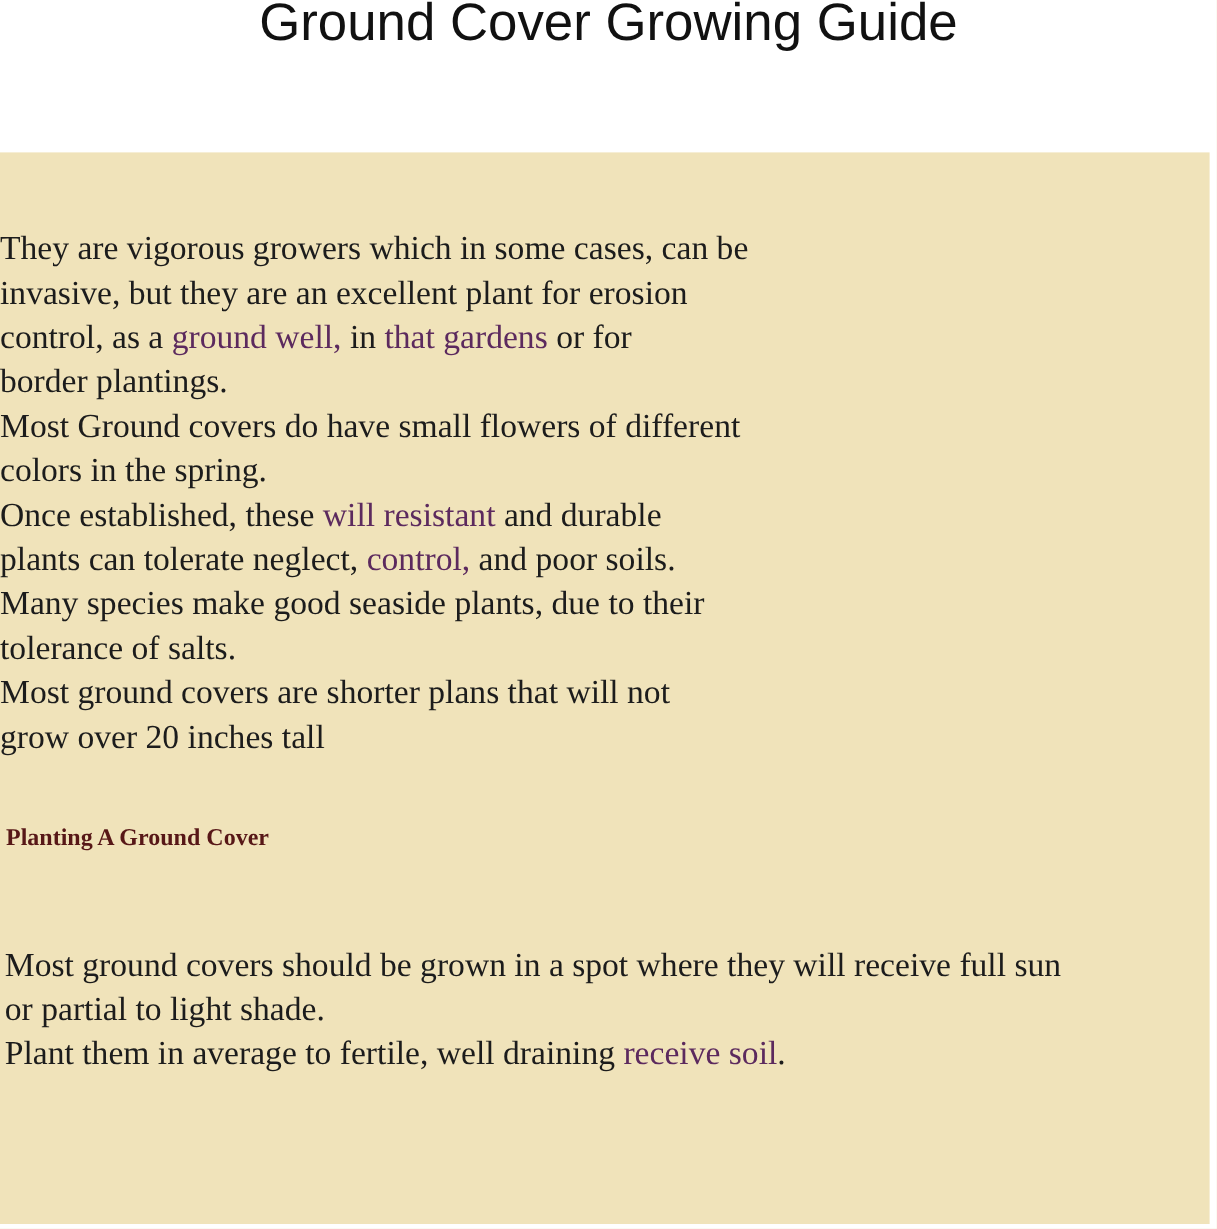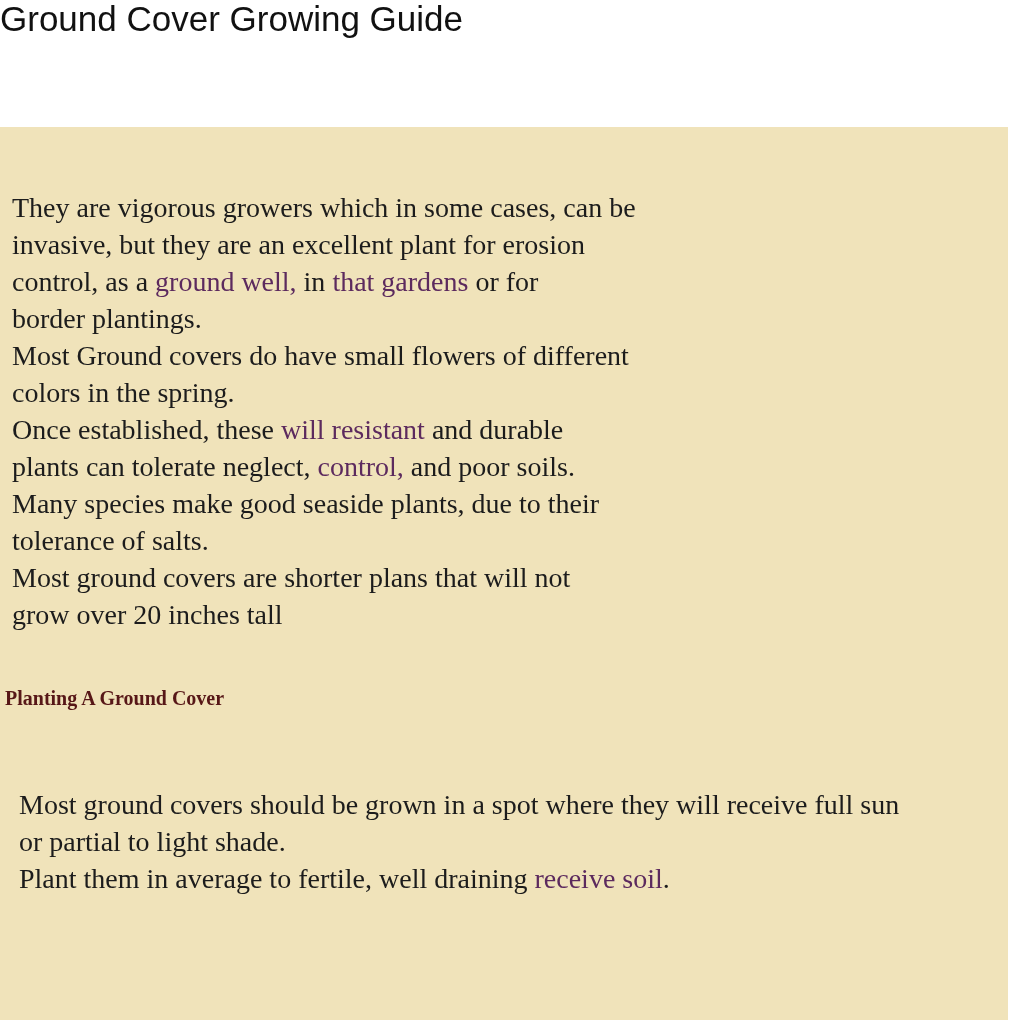--- a/index.html
+++ b/index.html
@@ -14,50 +14,51 @@
   body{
     position:relative;
     background:var(--page-bg);
     font-family:"Liberation Serif","DejaVu Serif",serif;
     color:var(--text);
     overflow:hidden;
   }
   .page-title{
     position:absolute;
     top:0; left:0; right:0;
+    text-align:center;
     font-family:"Liberation Sans","DejaVu Sans",sans-serif;
     font-weight:400;
-    font-size:35px;
+    font-size:44px;
     line-height:38px;
     color:#111111;
   }
   .sheet{
     position:absolute;
     top:127px; left:0; right:6px; bottom:4px;
     background:var(--panel);
     padding-top:62px;
     overflow:hidden;
   }
   .rich{
     white-space:pre-line;
     font-size:28px;
     line-height:37px;
     color:var(--text);
   }
-  .intro{ padding-left:12px; }
+  .intro{ }
   .section-heading{
     margin-top:47px;
     padding-left:5px;
     font-family:"Liberation Serif","DejaVu Serif",serif;
     font-weight:700;
     font-size:20px;
     line-height:36px;
     color:var(--heading);
   }
-  .planting{ margin-top:70px; padding-left:19px; }
+  .planting{ margin-top:70px; padding-left:4px; }
   .care{ margin-top:4px; padding-left:22px; }
   .link{
     color:var(--link);
     cursor:pointer;
   }
 </style>
 </head>
 <body>
 
 <h1 class="page-title">Ground Cover Growing Guide</h1>

